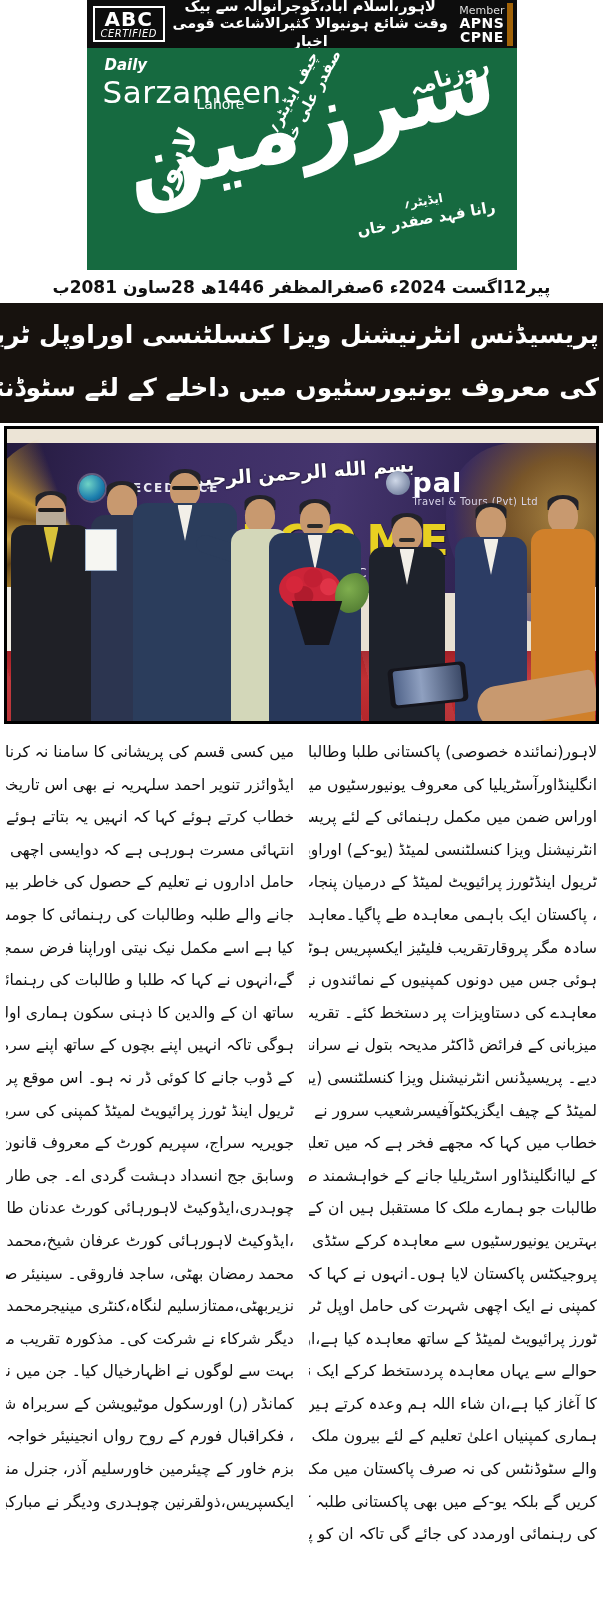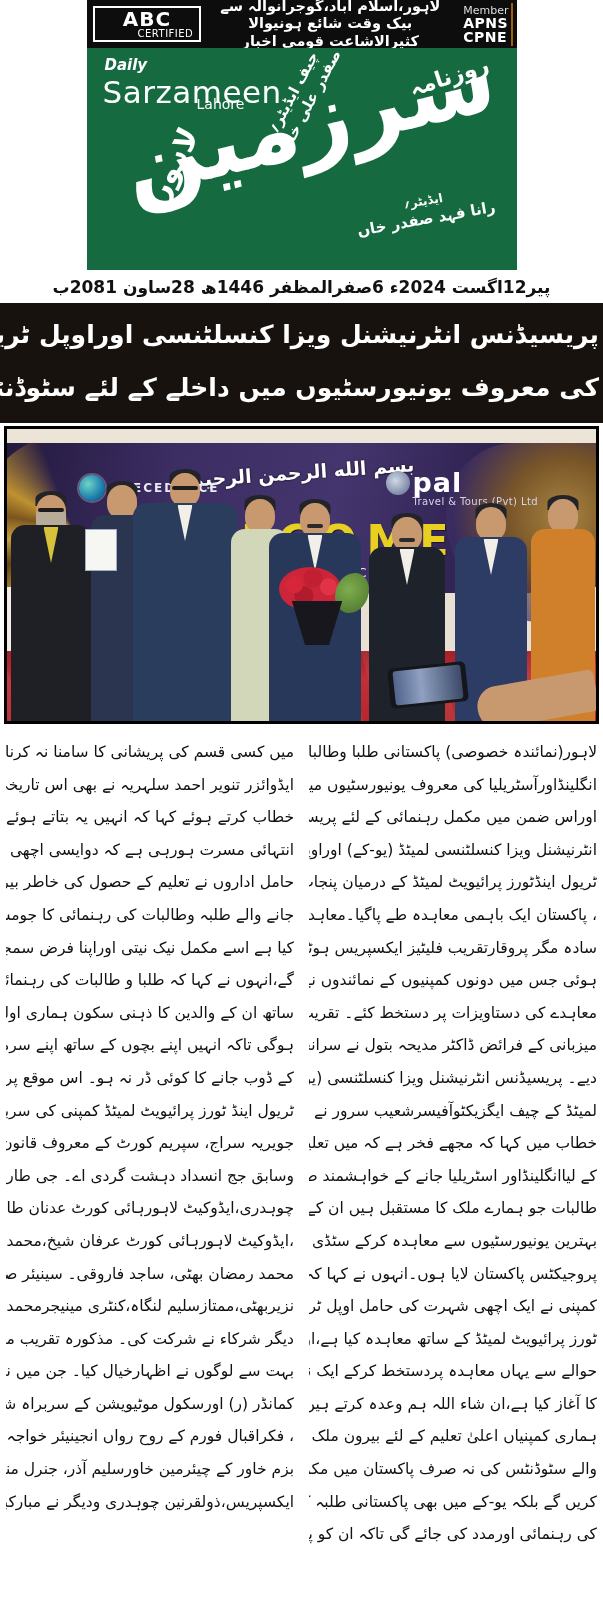--- a/index.html
+++ b/index.html
@@ -3,23 +3,23 @@
 <meta charset="utf-8">
 <style>
   html,body{margin:0;padding:0;background:#ffffff;}
   body{width:603px;height:1600px;overflow:hidden;font-family:"DejaVu Sans","Liberation Sans",sans-serif;color:#111;}
 
   
   .masthead-wrap{width:430px;margin:0 auto;}
   .topbar{height:48px;background:#0d0d0d;color:#fff;display:flex;align-items:center;box-sizing:border-box;padding:0 4px;}
   .abc-box{border:2px solid #fff;padding:1px 6px;text-align:center;line-height:1;margin:4px 2px;}
   .abc-line1{font-weight:bold;font-size:20px;letter-spacing:1px;}
-  .abc-line2{font-size:10px;letter-spacing:.5px;margin-left:37px;}
+  .abc-line2{font-size:10px;font-style:italic;letter-spacing:.5px;}
   .topbar-urdu{flex:1;direction:rtl;text-align:center;font-size:14.5px;font-weight:bold;padding:0 4px;line-height:1.2;}
-  .member-box{text-align:left;line-height:1;padding:2px 2px 2px 6px;border-right:2px solid #a16207;}
+  .member-box{text-align:center;line-height:1;padding:2px 2px 2px 6px;border-right:6px solid #a16207;}
   .member-label{font-size:11px;color:#ddd;}
   .member-org{font-weight:bold;font-size:14px;letter-spacing:.5px;}
 
   .green-mast{position:relative;height:222px;background:#166a40;color:#fff;overflow:hidden;}
   .daily{position:absolute;left:18px;top:8px;font-size:15px;font-weight:bold;font-style:italic;}
   .name-en{position:absolute;left:16px;top:26px;font-size:31px;font-weight:normal;letter-spacing:.5px;}
   .city-en{position:absolute;left:110px;top:48px;font-size:14px;font-weight:normal;}
   .city-urdu{position:absolute;left:48px;top:98px;font-size:30px;font-weight:bold;transform:rotate(-62deg);transform-origin:center;}
   .chief-ed{position:absolute;left:158px;top:30px;direction:rtl;text-align:center;font-size:15px;font-weight:bold;transform:rotate(-62deg);line-height:1.25;}
   .roznama{position:absolute;right:26px;top:16px;font-size:22px;font-weight:bold;transform:rotate(-18deg);direction:rtl;}

